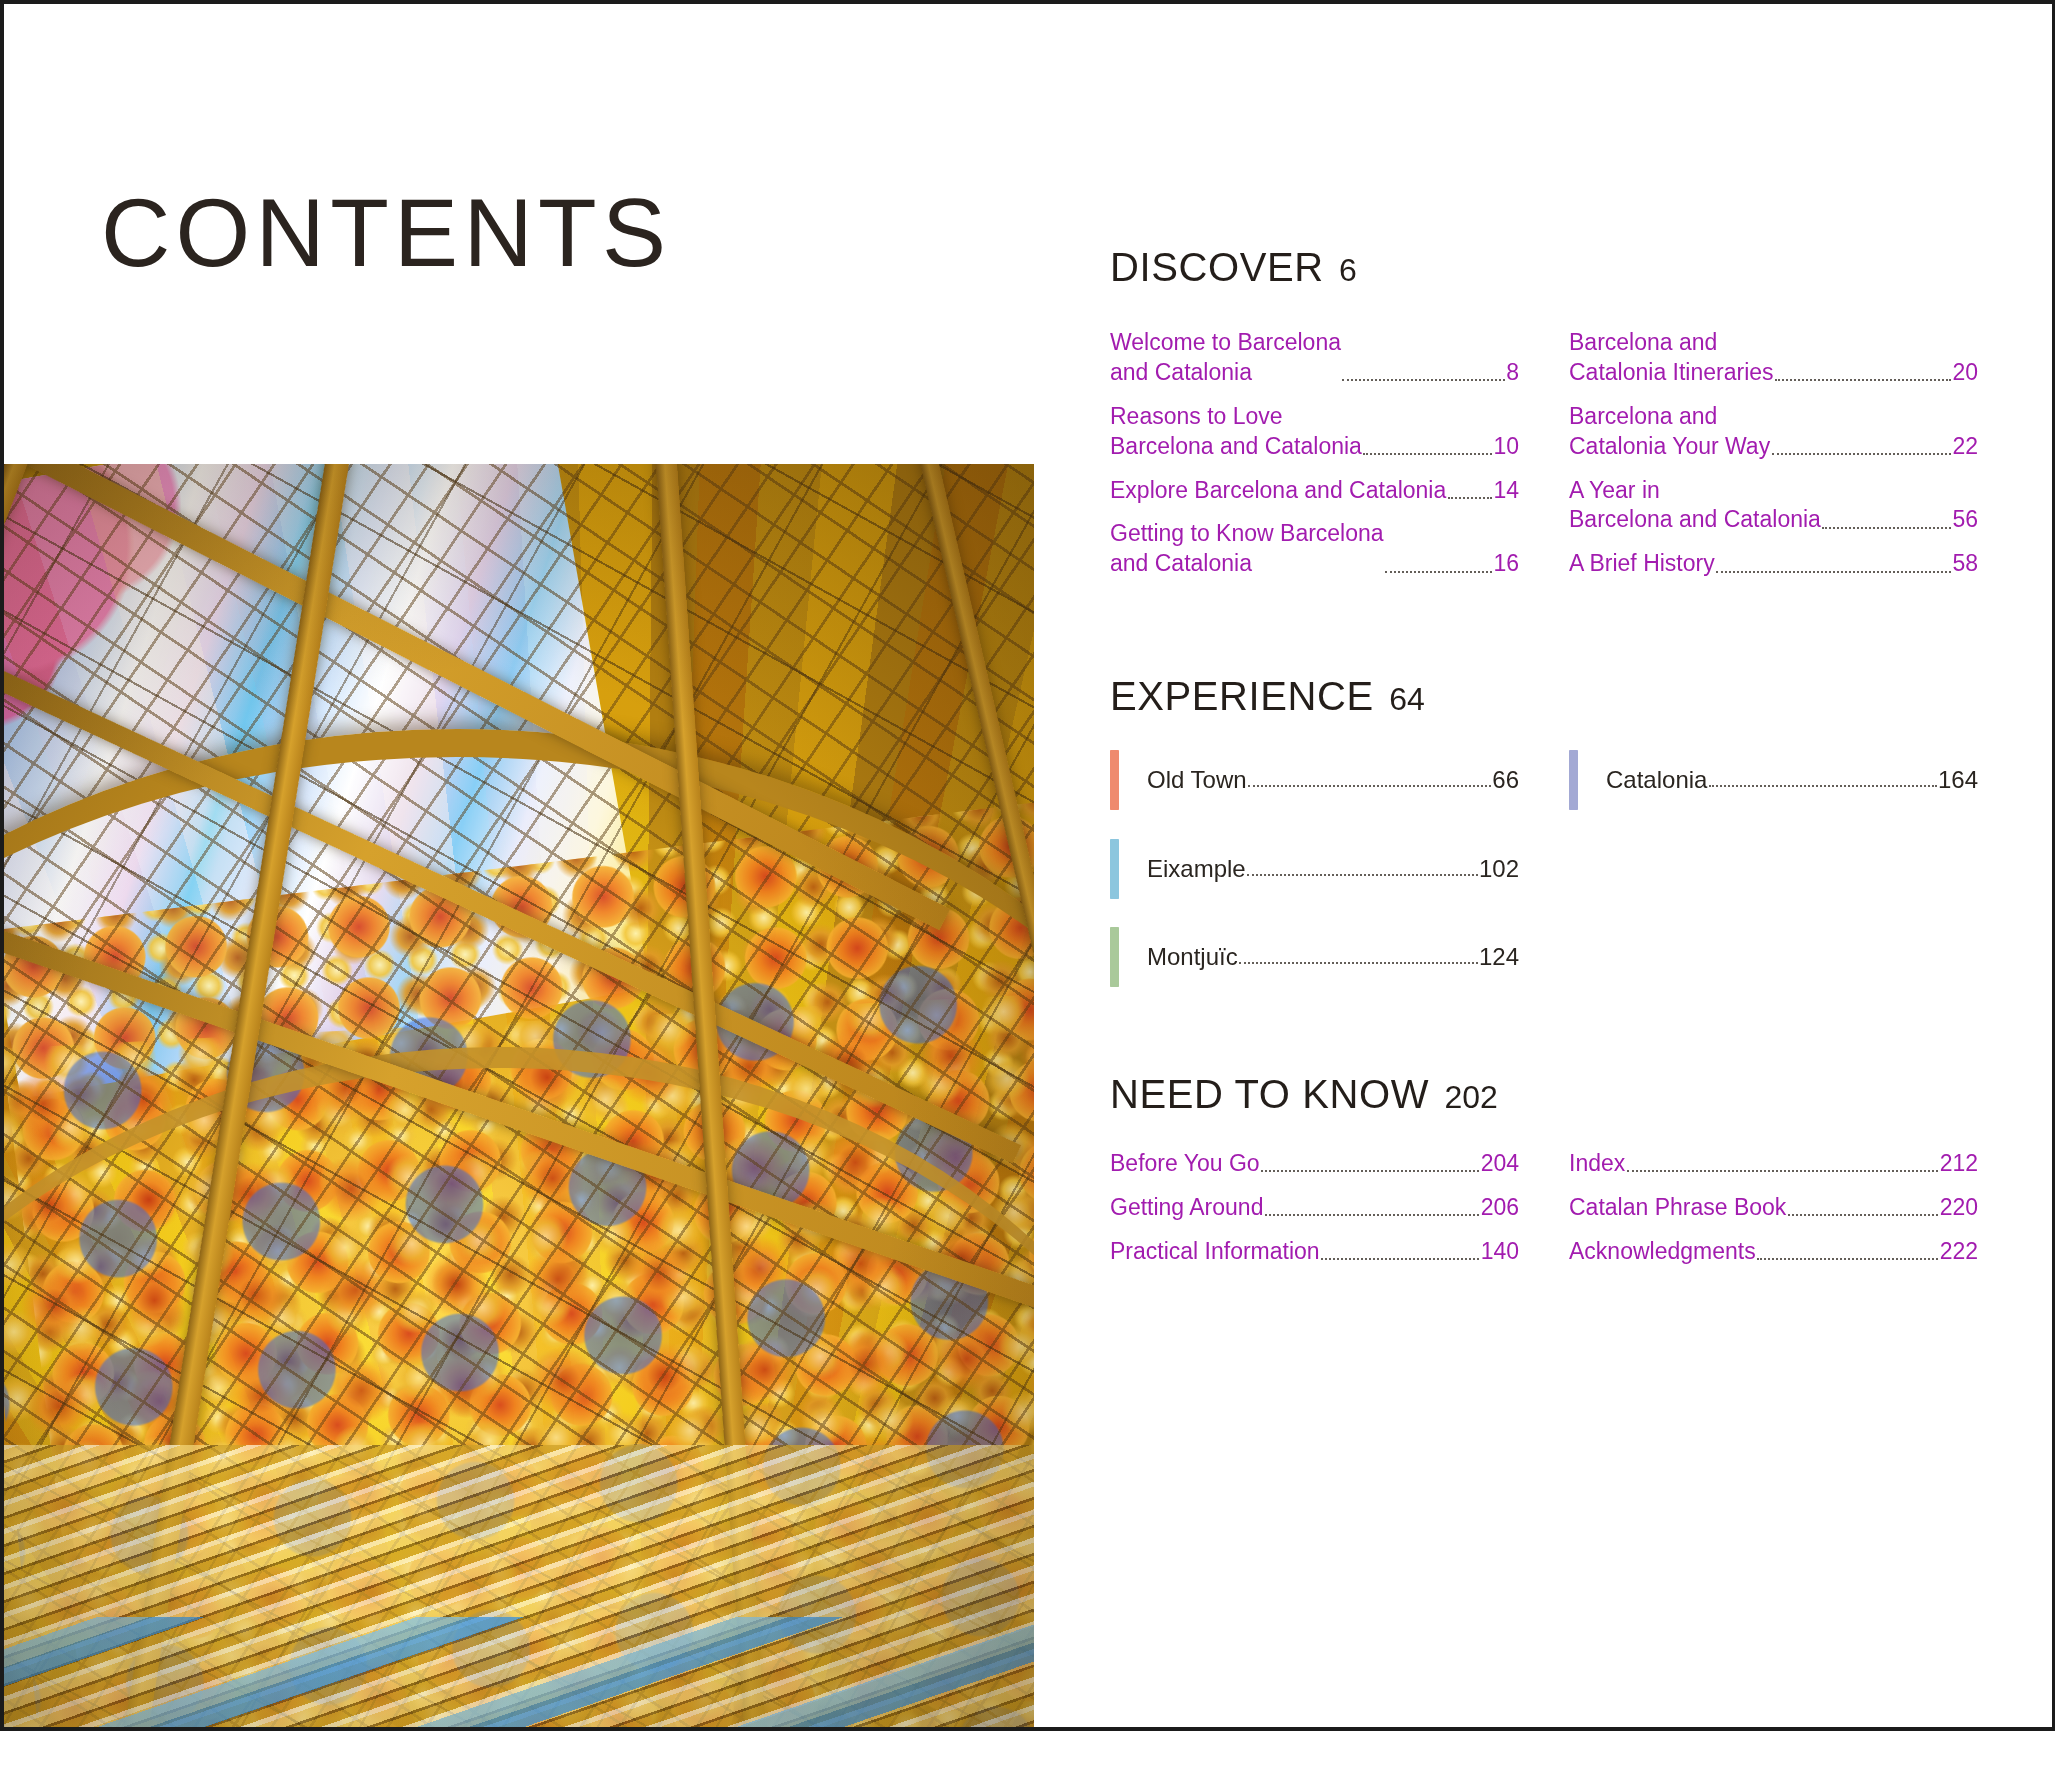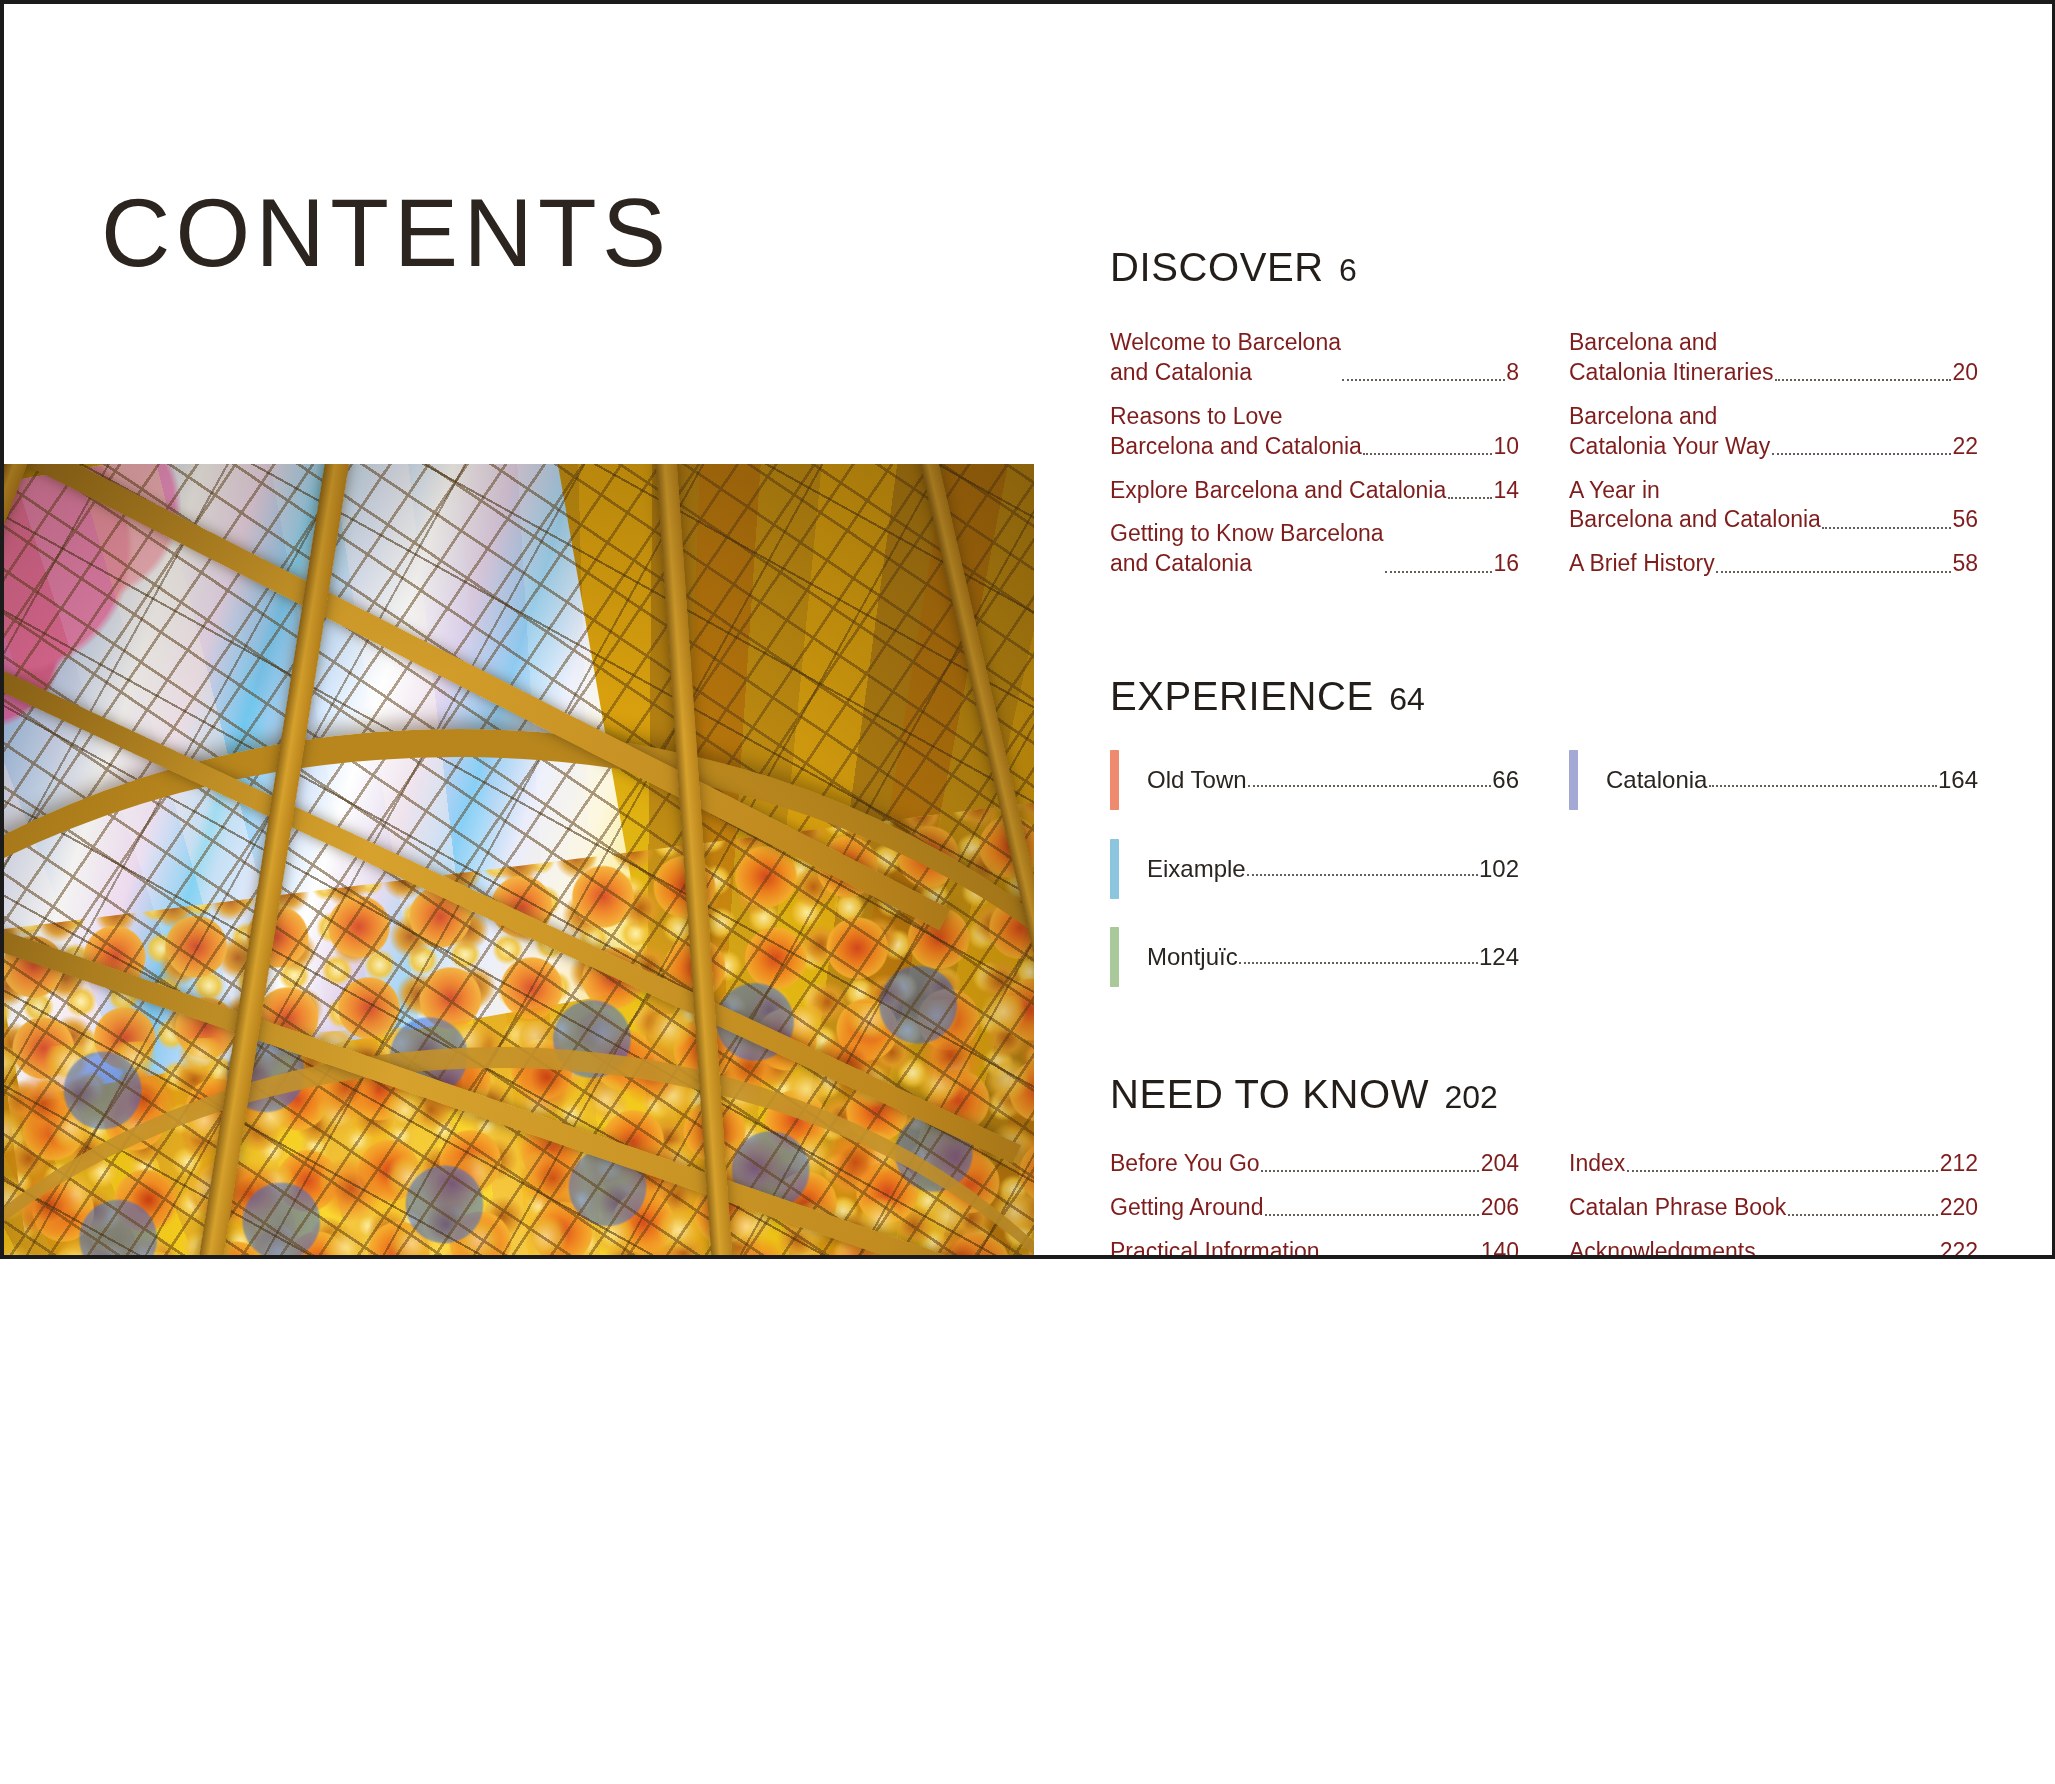--- a/index.html
+++ b/index.html
@@ -4,21 +4,21 @@
 <title>Contents</title>
 <style>
   html,body{margin:0;padding:0;background:#ffffff;}
   body{
     font-family:"Liberation Sans", sans-serif;
     -webkit-font-smoothing:antialiased;
   }
   .page{
     position:relative;
     width:2056px;
-    height:1259px;
+    height:1731px;
     background:#ffffff;
     box-sizing:border-box;
     border:4.2px solid #1b1b1b;
     overflow:hidden;
   }
 
   
   .photo{
     position:absolute;
     left:0px;
@@ -185,21 +185,21 @@
   .cols{
     display:flex;
     gap:50px;
   }
   .col{ width:409px; }
 
   
   .row{
     display:flex;
     align-items:flex-end;
-    color:#7f1d1d;
+    color:#a21caf;
     font-size:23px;
     font-weight:400;
     line-height:1.30;
   }
   .row .label{ white-space:pre-line; }
   .row .lead{
     flex:1 1 auto;
     min-width:7px;
     height:0.7px;
     margin:0 1.4px 6.3px 1.4px;

